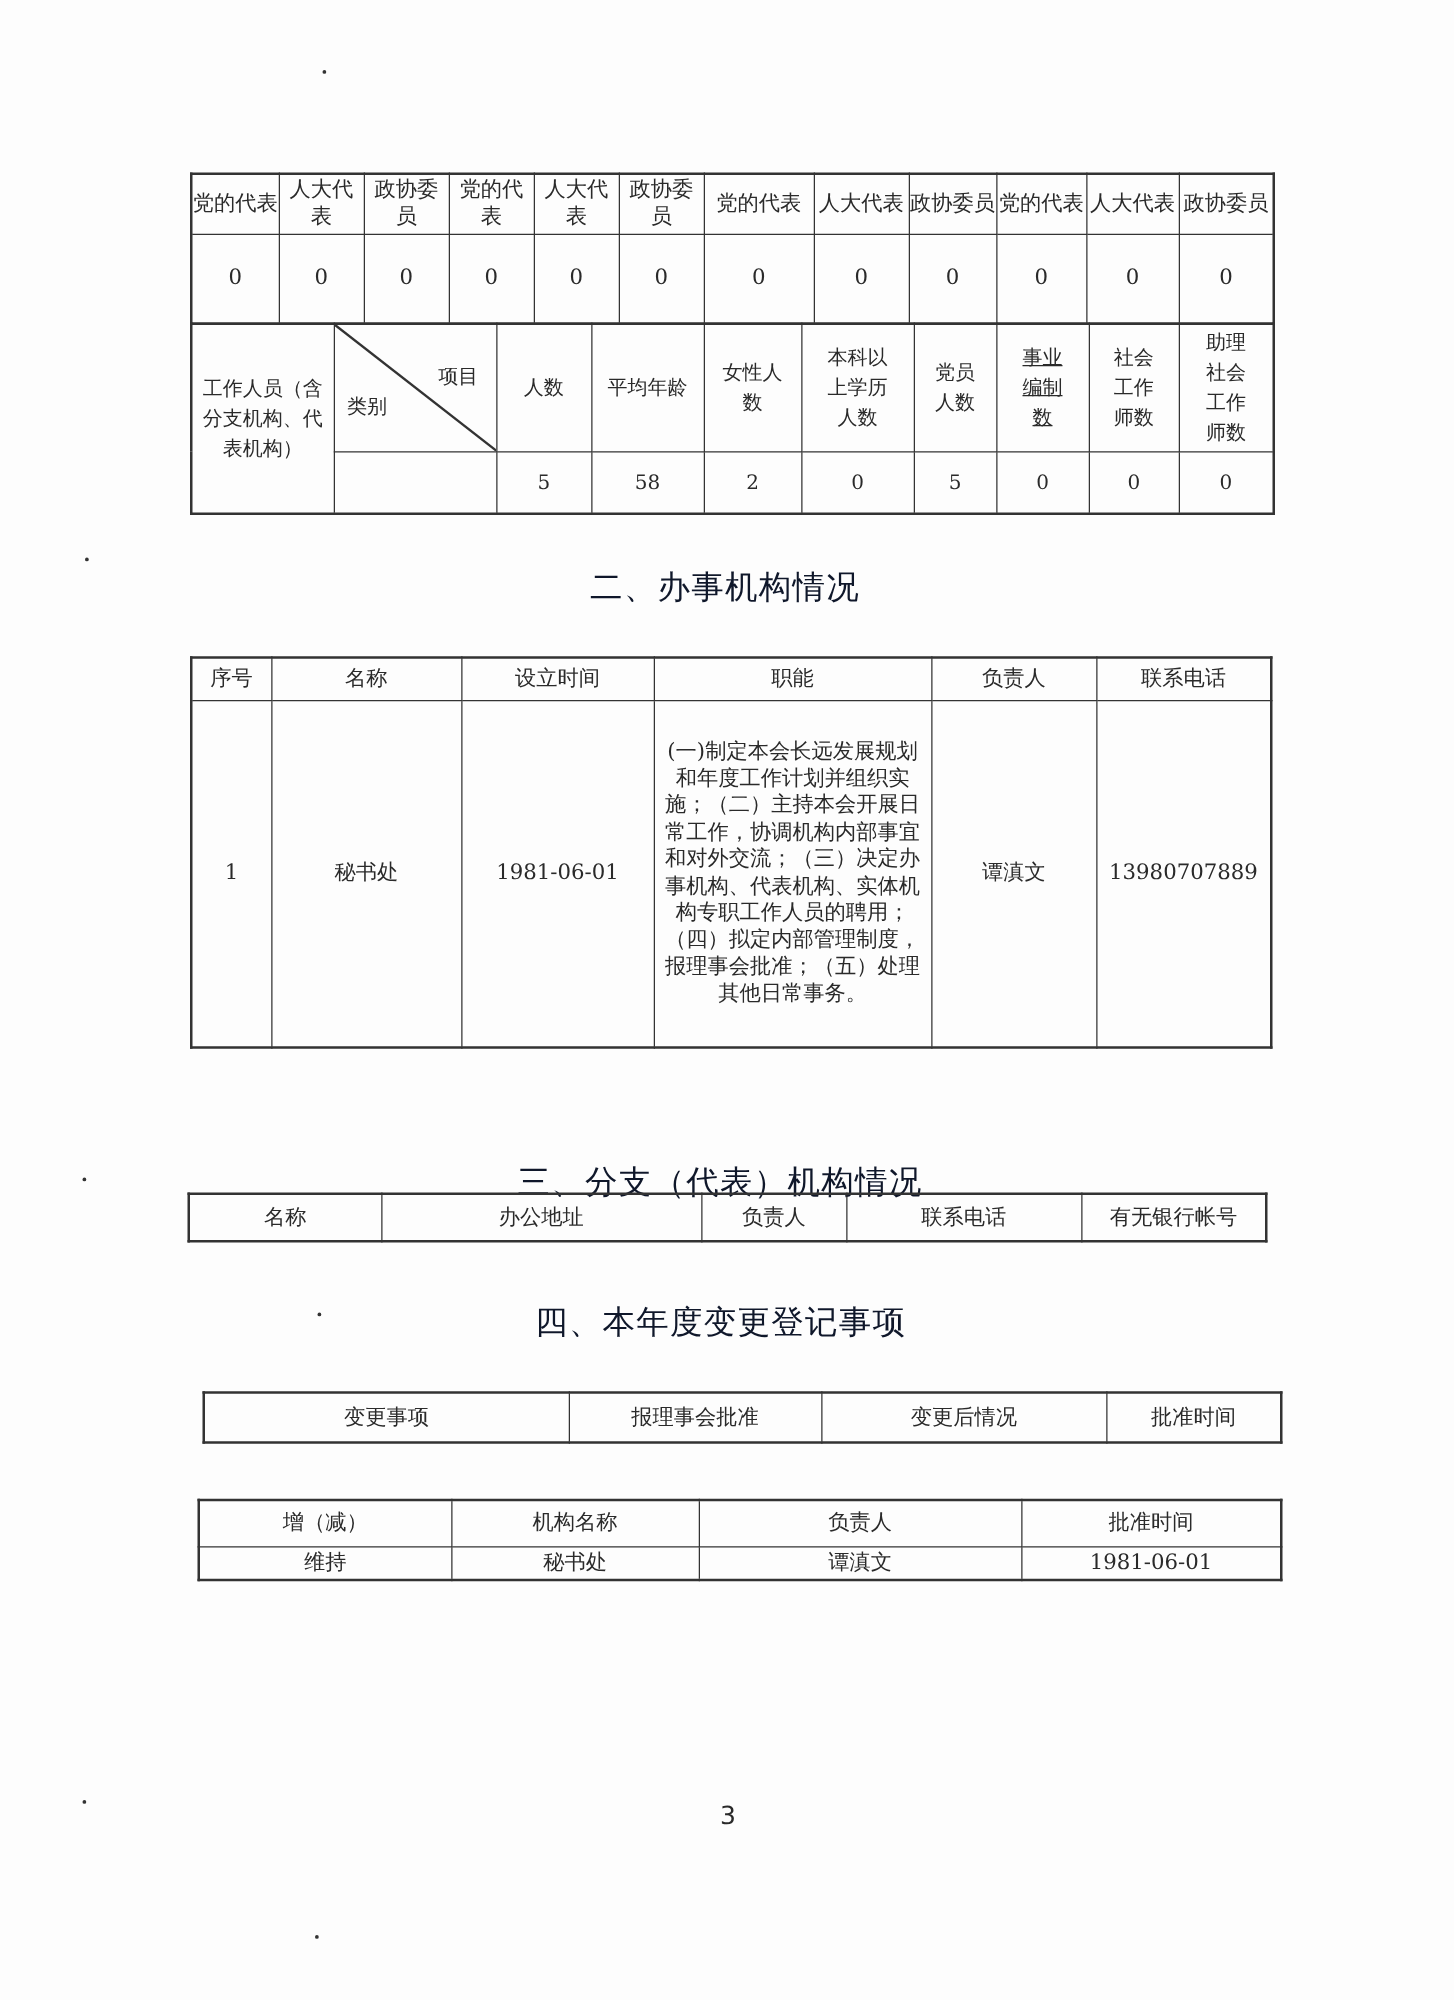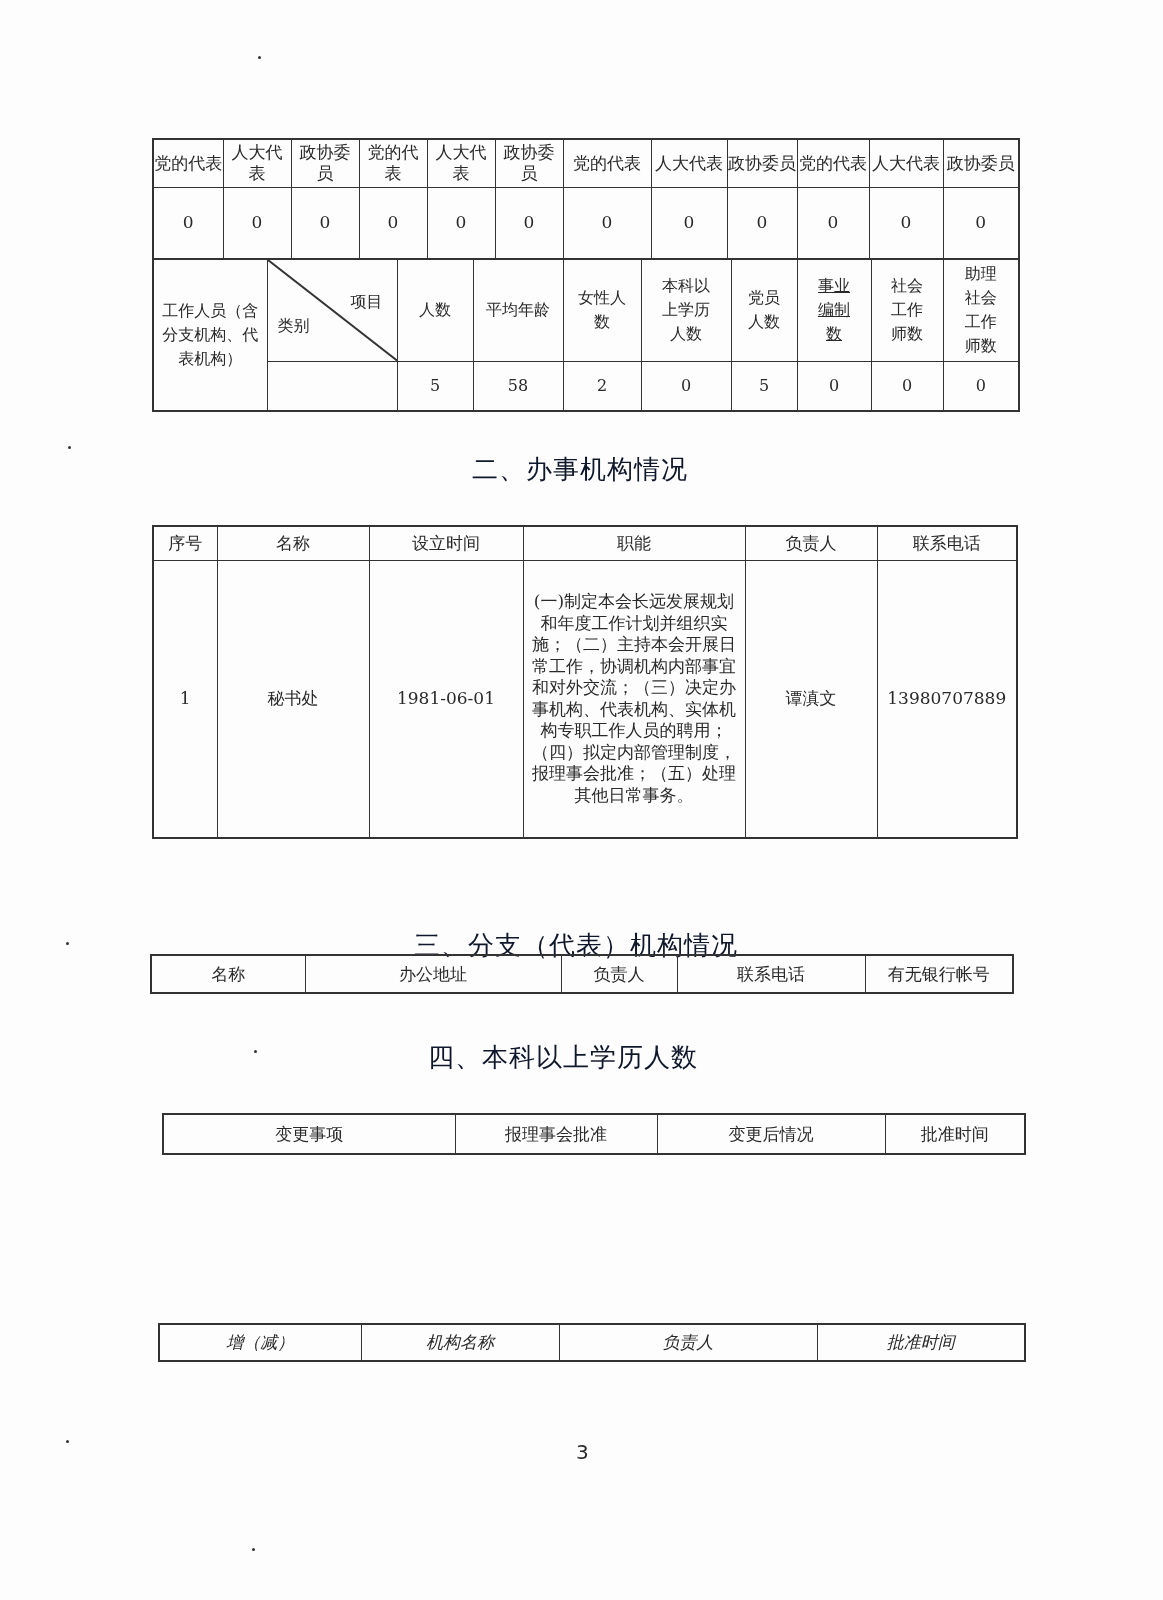--- a/index.html
+++ b/index.html
@@ -164,51 +164,57 @@
         <tr style="height:38px">
       <td>名称</td>
       <td>办公地址</td>
       <td>负责人</td>
       <td>联系电话</td>
       <td>有无银行帐号</td>
     </tr>
   </tbody>
     </table>
 
-  <div class="sec-title" style="left:428px; top:1040px;">四、本科以上学历人数</div>
+  <div class="sec-title" style="left:428px; top:1040px;">四、本年度变更登记事项</div>
   <table class="outer" style="left:162px; top:1113px; width:862px;">
     <colgroup>
       <col style="width:292px">
         <col style="width:202px">
         <col style="width:228px">
         <col style="width:140px">
     </colgroup>
     <tbody>
         <tr style="height:40px">
       <td>变更事项</td>
       <td>报理事会批准</td>
       <td>变更后情况</td>
       <td>批准时间</td>
     </tr>
   </tbody>
     </table>
 
-  <table class="outer" style="left:158px; top:1323px; width:866px;font-style:italic;">
+  <table class="outer" style="left:158px; top:1199px; width:866px;">
     <colgroup>
       <col style="width:202px">
         <col style="width:198px">
         <col style="width:258px">
         <col style="width:208px">
     </colgroup>
     <tbody>
         <tr style="height:37px">
       <td>增（减）</td>
       <td>机构名称</td>
       <td>负责人</td>
       <td>批准时间</td>
+    </tr>
+    <tr style="height:27px">
+      <td>维持</td>
+      <td>秘书处</td>
+      <td>谭滇文</td>
+      <td>1981-06-01</td>
     </tr>
   </tbody>
     </table>
 
   <div class="pagenum">3</div>
 
   <span class="dot" style="left:258px; top:56px;"></span>
   <span class="dot" style="left:68px; top:446px;"></span>
   <span class="dot" style="left:66px; top:942px;"></span>
   <span class="dot" style="left:254px; top:1050px;"></span>

